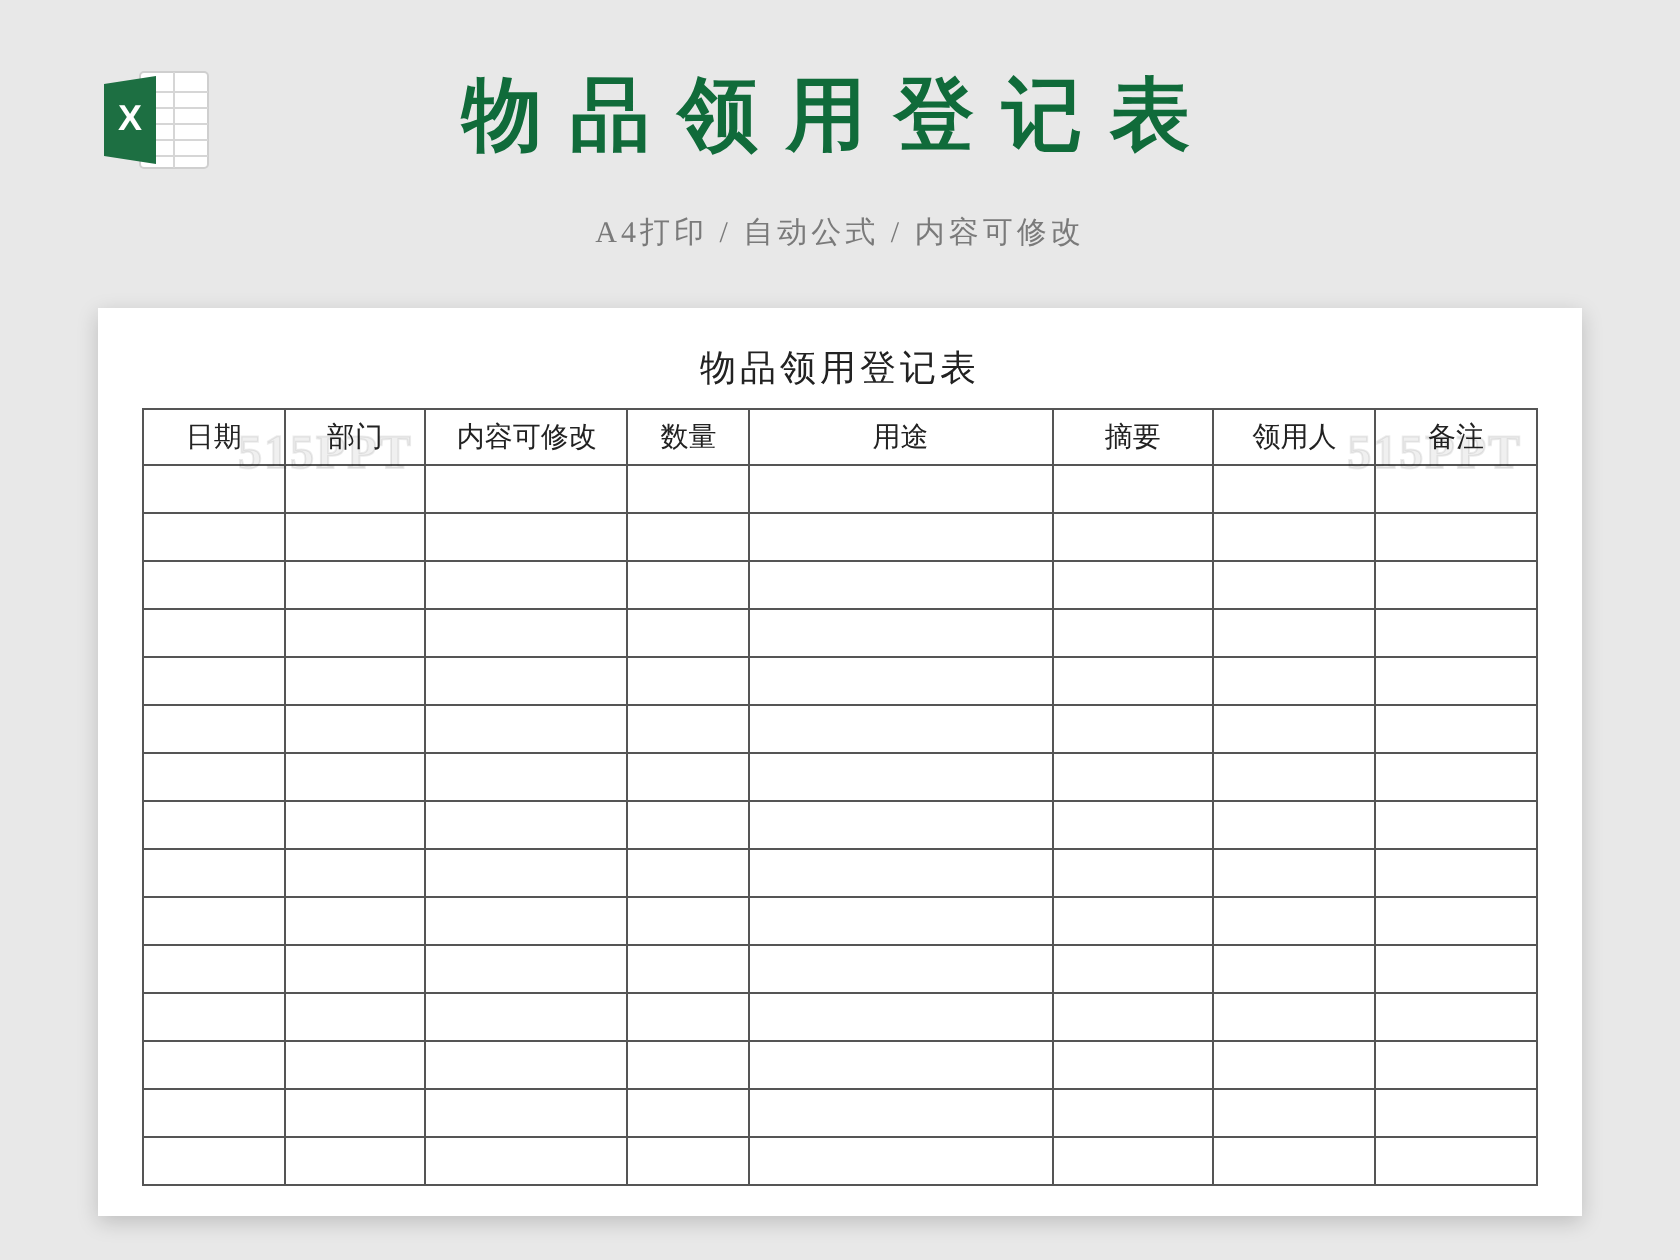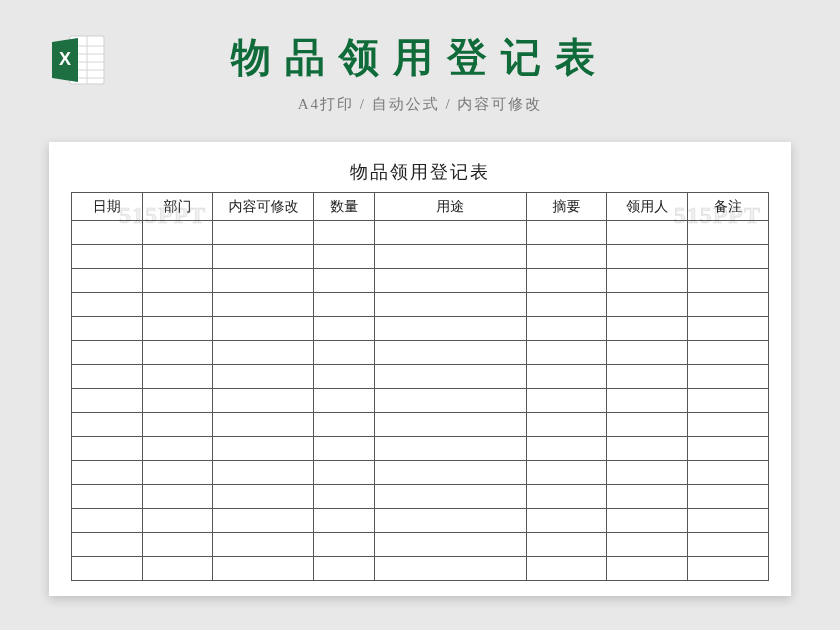--- a/index.html
+++ b/index.html
@@ -23,21 +23,21 @@
     height: 56px;
   }
   .main-title {
     font-size: 40px;
     font-weight: bold;
     color: #106b3a;
     letter-spacing: 14px;
     font-family: "SimSun", serif;
   }
   .subtitle {
-    margin-top: 10px;
+    margin-top: 22px;
     font-size: 15px;
     color: #7a7a7a;
     letter-spacing: 2px;
   }
   .sheet-container {
     margin: 28px auto 0;
     width: 742px;
     height: 454px;
     background: #ffffff;
     box-shadow: 0 3px 10px rgba(0,0,0,0.18);

